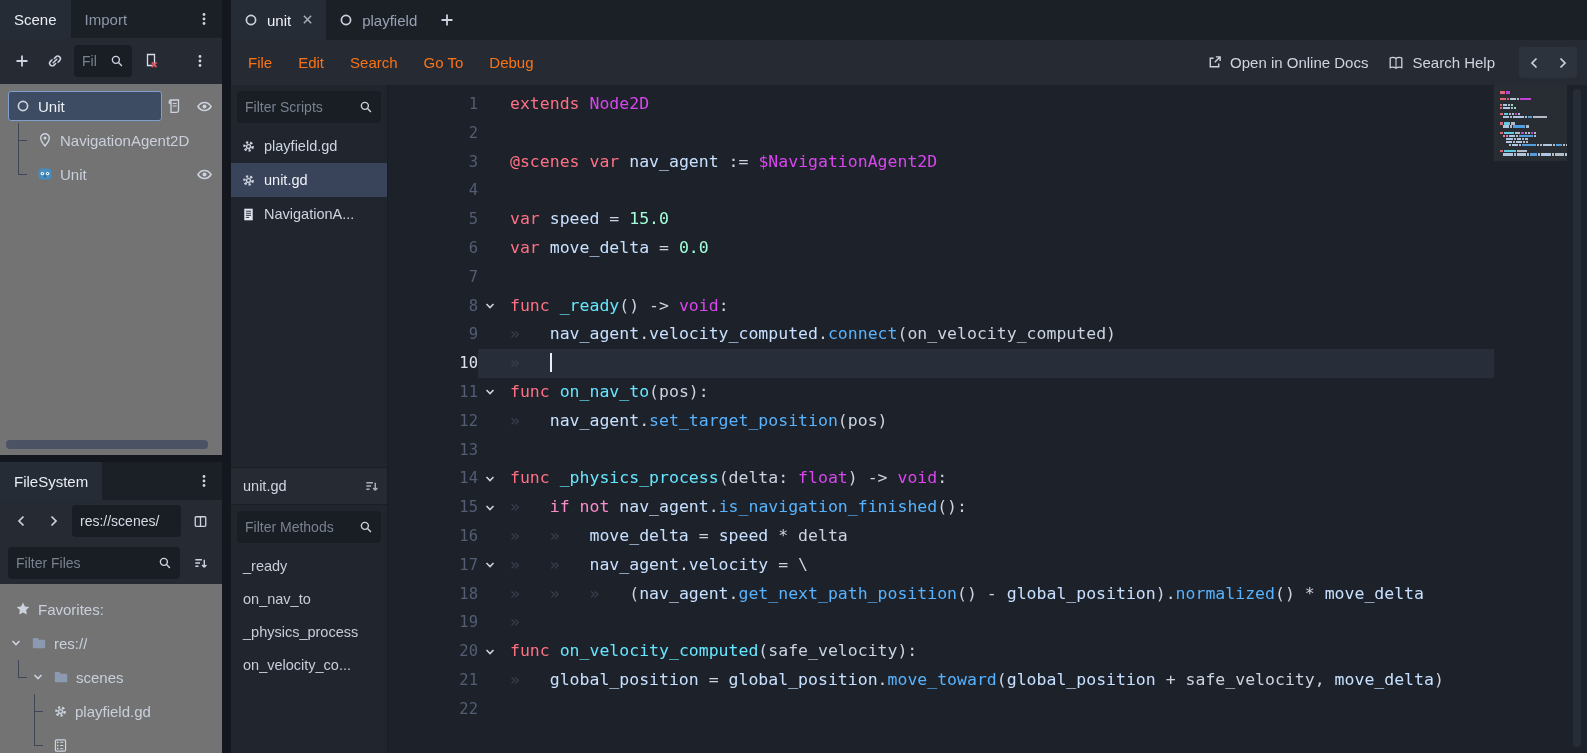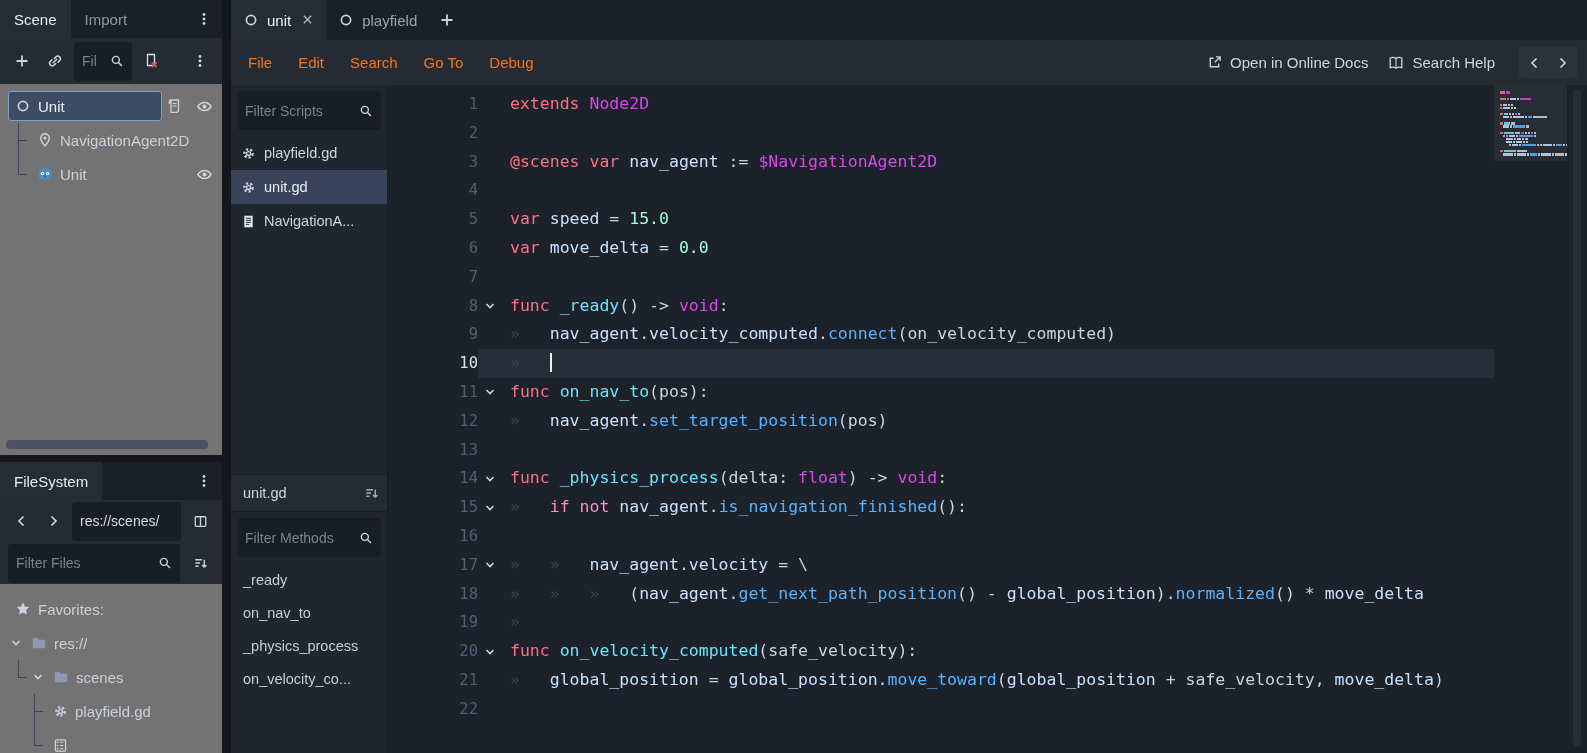--- a/index.html
+++ b/index.html
@@ -10,21 +10,21 @@
     color:#cfd5e2;
     font-size:15px;
   }
   .app { display:flex; width:100%; height:100%; gap:9px; }
 
   
   .ico { display:inline-flex; align-items:center; justify-content:center; flex:none; color:#ccd3df; }
   .tbtn { width:28px; height:28px; display:inline-flex; align-items:center; justify-content:center; border-radius:3px; flex:none; }
   .inputbox {
     background:#191d24; border:1px solid #141必821; border-radius:4px;
-    height:39px; display:flex; align-items:center; gap:0; padding:7px 8px;
+    height:32px; display:flex; align-items:center; gap:0; padding:7px 8px;
     color:#79828f; font-size:14px; overflow:hidden;
   }
   .inputbox .ph { flex:1; white-space:nowrap; overflow:hidden; }
   .inputbox .val { flex:1; color:#d6dbe5; white-space:nowrap; overflow:hidden; }
 
   
   .left-col { width:222px; flex:none; display:flex; flex-direction:column; }
   .panel { background:#737373; display:flex; flex-direction:column; overflow:hidden; }
   .scene-panel { height:455px; flex:none; }
   .fs-panel { flex:1; margin-top:7px; }
@@ -567,21 +567,21 @@
                     <path d="M2.5 4l3.5 3.5L9.5 4" stroke="currentColor" stroke-width="1.6" fill="none"></path>
                   </svg></span></span><span class="ctw"><span class="c-k">func </span><span class="c-fd">on_nav_to</span><span class="c-x">(pos):</span></span></div>
             <div class="crow"><span class="g-a"></span><span class="g-n">12</span><span class="g-f"></span><span class="ctw"><span class="tabm">»</span><span class="c-m">nav_agent</span><span class="c-x">.</span><span class="c-f">set_target_position</span><span class="c-x">(pos)</span></span></div>
             <div class="crow"><span class="g-a"></span><span class="g-n">13</span><span class="g-f"></span><span class="ctw"></span></div>
             <div class="crow"><span class="g-a"><span class="ico ov"></span></span><span class="g-n">14</span><span class="g-f"><span class="ico"><svg viewBox="0 0 12 12" width="12" height="12">
                     <path d="M2.5 4l3.5 3.5L9.5 4" stroke="currentColor" stroke-width="1.6" fill="none"></path>
                   </svg></span></span><span class="ctw"><span class="c-k">func </span><span class="c-fd">_physics_process</span><span class="c-x">(delta: </span><span class="c-t">float</span><span class="c-x">) </span><span class="c-s">-&gt; </span><span class="c-t">void</span><span class="c-x">:</span></span></div>
             <div class="crow"><span class="g-a"></span><span class="g-n">15</span><span class="g-f"><span class="ico"><svg viewBox="0 0 12 12" width="12" height="12">
                     <path d="M2.5 4l3.5 3.5L9.5 4" stroke="currentColor" stroke-width="1.6" fill="none"></path>
                   </svg></span></span><span class="ctw"><span class="tabm">»</span><span class="c-cf">if </span><span class="c-cf">not </span><span class="c-m">nav_agent</span><span class="c-x">.</span><span class="c-f">is_navigation_finished</span><span class="c-x">():</span></span></div>
-            <div class="crow"><span class="g-a"></span><span class="g-n">16</span><span class="g-f"></span></div>
+            <div class="crow"><span class="g-a"></span><span class="g-n">16</span><span class="g-f"></span><span class="ctw"><span class="tabm">»</span><span class="tabm">»</span><span class="c-m">move_delta </span><span class="c-s">= </span><span class="c-m">speed </span><span class="c-s">* </span><span class="c-x">delta</span></span></div>
             <div class="crow"><span class="g-a"></span><span class="g-n">17</span><span class="g-f"><span class="ico"><svg viewBox="0 0 12 12" width="12" height="12">
                     <path d="M2.5 4l3.5 3.5L9.5 4" stroke="currentColor" stroke-width="1.6" fill="none"></path>
                   </svg></span></span><span class="ctw"><span class="tabm">»</span><span class="tabm">»</span><span class="c-m">nav_agent</span><span class="c-x">.</span><span class="c-m">velocity </span><span class="c-s">= </span><span class="c-s">\</span></span></div>
             <div class="crow"><span class="g-a"></span><span class="g-n">18</span><span class="g-f"></span><span class="ctw"><span class="tabm">»</span><span class="tabm">»</span><span class="tabm">»</span><span class="c-x">(</span><span class="c-m">nav_agent</span><span class="c-x">.</span><span class="c-f">get_next_path_position</span><span class="c-x">() </span><span class="c-s">- </span><span class="c-m">global_position</span><span class="c-x">).</span><span class="c-f">normalized</span><span class="c-x">() </span><span class="c-s">* </span><span class="c-m">move_delta</span></span></div>
             <div class="crow"><span class="g-a"></span><span class="g-n">19</span><span class="g-f"></span><span class="ctw"><span class="tabm">»</span></span></div>
             <div class="crow"><span class="g-a"></span><span class="g-n">20</span><span class="g-f"><span class="ico"><svg viewBox="0 0 12 12" width="12" height="12">
                     <path d="M2.5 4l3.5 3.5L9.5 4" stroke="currentColor" stroke-width="1.6" fill="none"></path>
                   </svg></span></span><span class="ctw"><span class="c-k">func </span><span class="c-fd">on_velocity_computed</span><span class="c-x">(safe_velocity):</span></span></div>
             <div class="crow"><span class="g-a"></span><span class="g-n">21</span><span class="g-f"></span><span class="ctw"><span class="tabm">»</span><span class="c-m">global_position </span><span class="c-s">= </span><span class="c-m">global_position</span><span class="c-x">.</span><span class="c-f">move_toward</span><span class="c-x">(</span><span class="c-m">global_position </span><span class="c-s">+ </span><span class="c-x">safe_velocity, </span><span class="c-m">move_delta</span><span class="c-x">)</span></span></div>
             <div class="crow"><span class="g-a"></span><span class="g-n">22</span><span class="g-f"></span><span class="ctw"></span></div>

